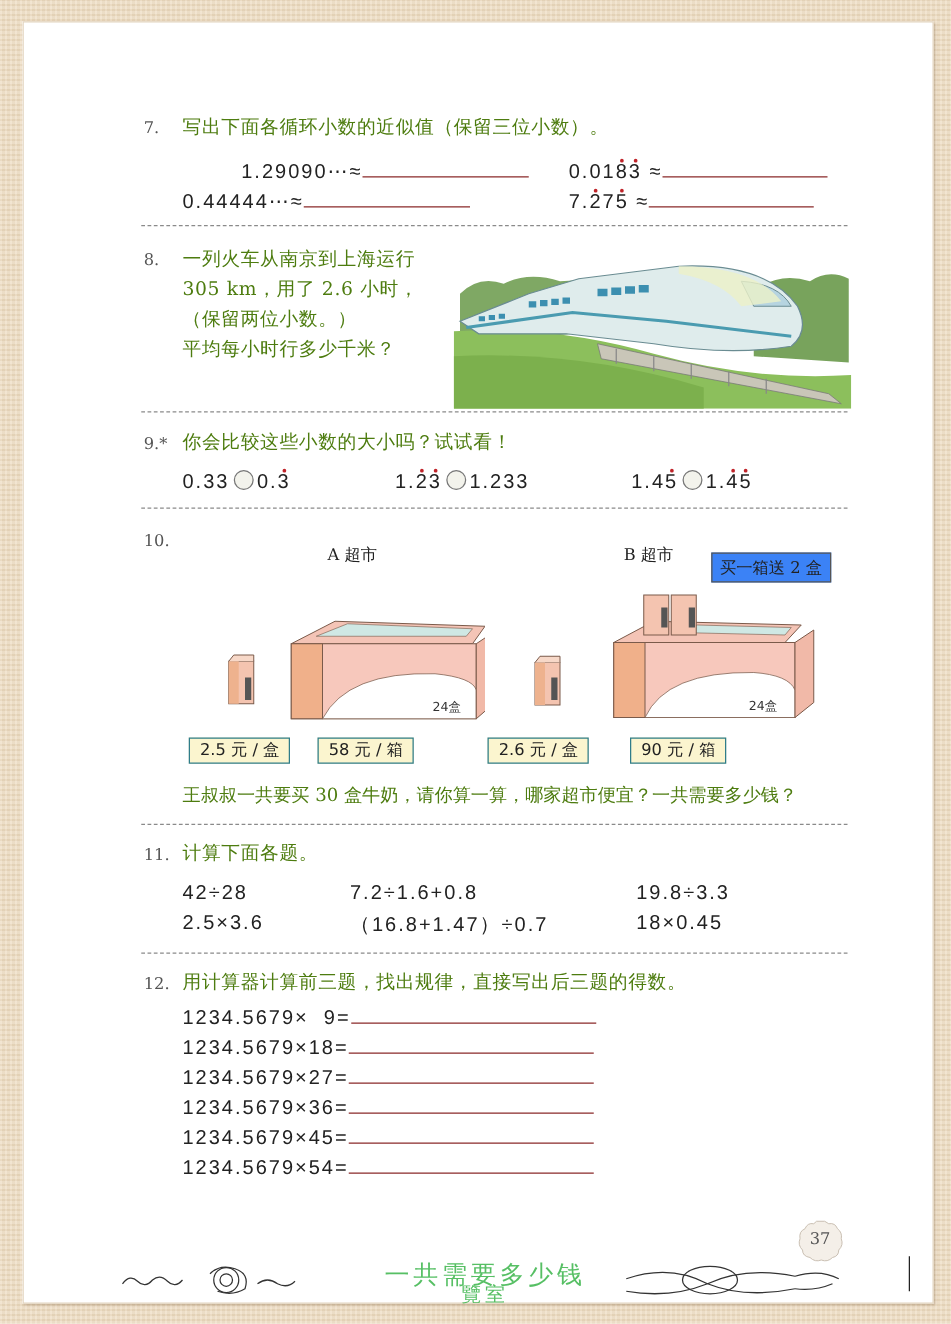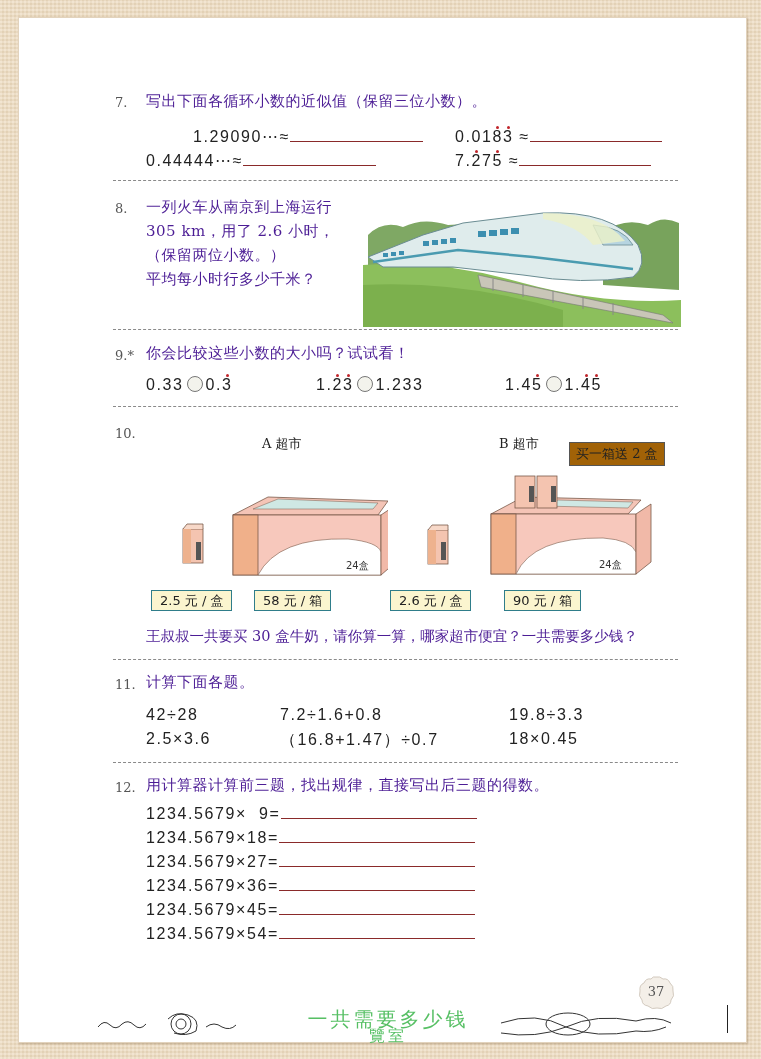--- a/index.html
+++ b/index.html
@@ -22,21 +22,21 @@
   }
   .abs { position: absolute; }
   .qnum {
     font-family: "DejaVu Serif", serif;
     font-size: 13px;
     color: #555;
   }
   .qtext {
     font-family: "DejaVu Serif", serif;
     font-size: 15px;
-    color: #4c1d95;
+    color: #4d7c0f;
     letter-spacing: 0.5px;
   }
   .mono {
     font-family: "Liberation Sans", sans-serif;
     font-size: 16px;
     letter-spacing: 1.6px;
     color: #222;
     white-space: nowrap;
   }
   .blank {
@@ -78,21 +78,21 @@
     border: 1px solid #2f7d8a;
     font-family: "DejaVu Sans", sans-serif;
     font-size: 13px;
     line-height: 19px;
     color: #222;
     white-space: nowrap;
   }
   .promo {
     position: absolute;
     border: 1px solid #555;
-    background: #a16207;
+    background: #3b82f6;
     font-family: "DejaVu Serif", serif;
     font-size: 13px;
     padding: 2px 6px;
     white-space: nowrap;
   }
   .market-label {
     position: absolute;
     font-family: "DejaVu Serif", serif;
     font-size: 13px;
     color: #222;

